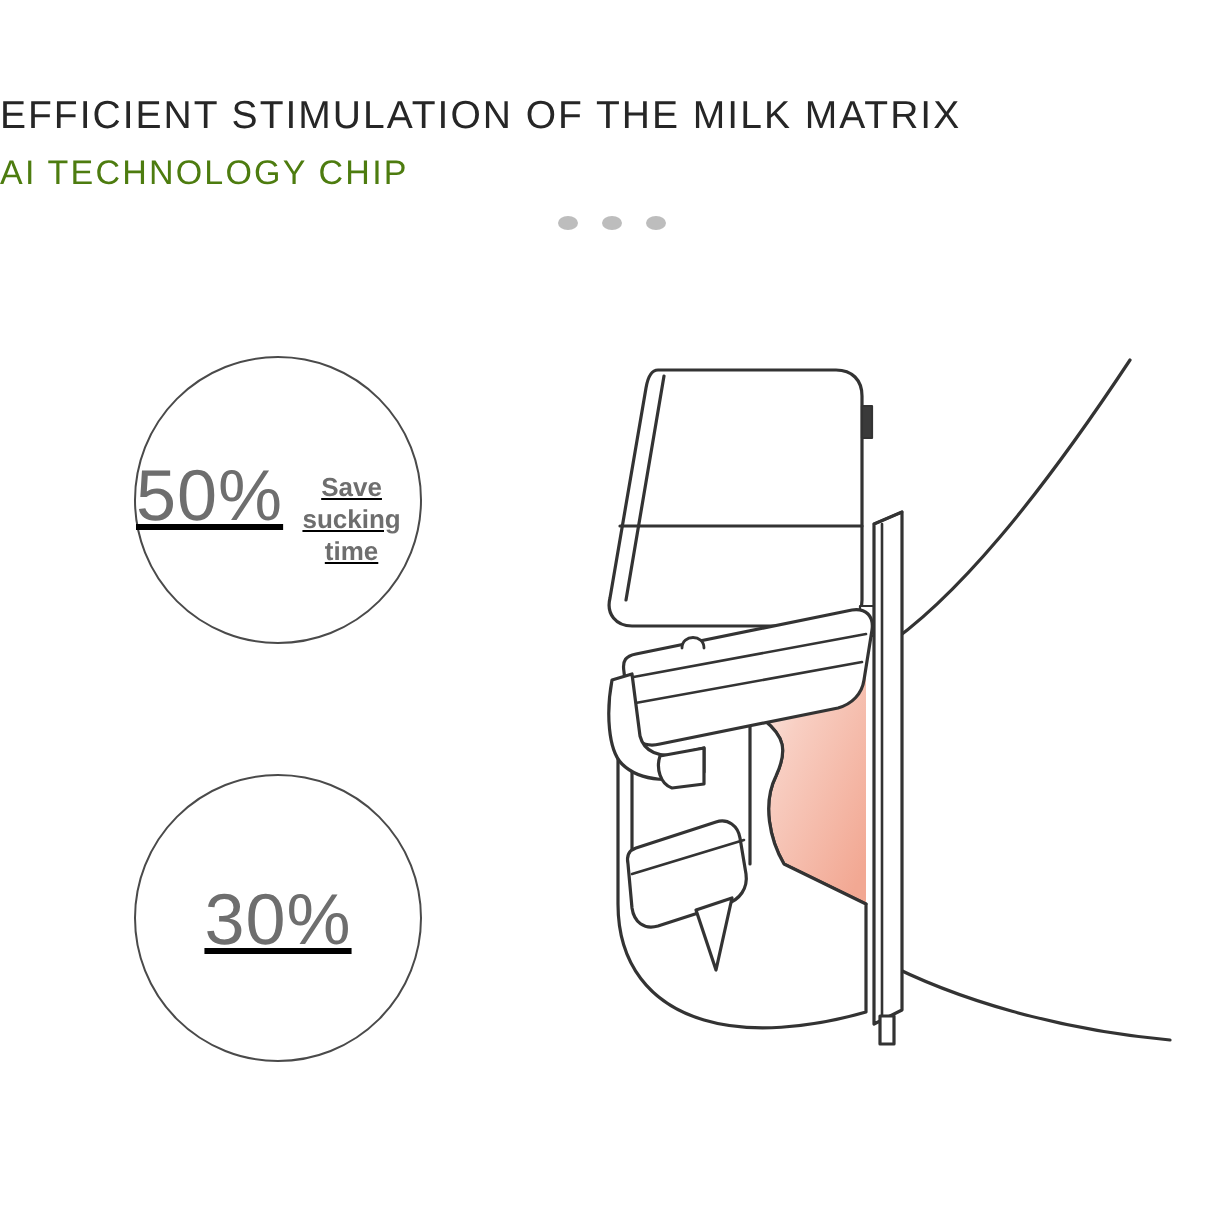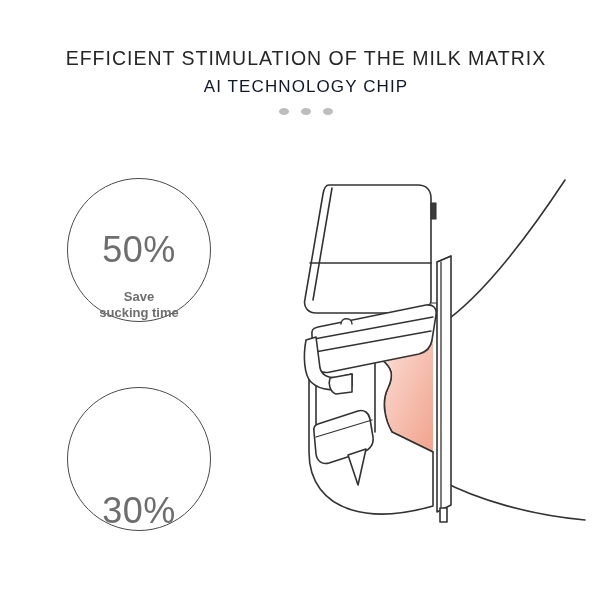--- a/index.html
+++ b/index.html
@@ -18,32 +18,32 @@
     background: #ffffff;
     overflow: hidden;
   }
 
   
   .header {
     position: absolute;
     left: 0;
     top: 46px;
     width: 612px;
-    text-align: center;
+    text-align: left;
   }
   .title-line {
     color: #262626;
     font-size: 19.5px;
     letter-spacing: 1.0px;
     line-height: 25px;
     white-space: nowrap;
     font-weight: 400;
   }
   .subtitle-line {
-    color: #0f172a;
+    color: #4d7c0f;
     font-size: 17px;
     letter-spacing: 1.1px;
     line-height: 25px;
     margin-top: 3px;
     white-space: nowrap;
     font-weight: 400;
   }
   .dots {
     margin-top: 9px;
     display: flex;
@@ -59,23 +59,23 @@
 
   
   .stat-circle {
     position: absolute;
     width: 144px;
     height: 144px;
     border: 1.2px solid #4a4a4a;
     border-radius: 50%;
     box-sizing: border-box;
     display: flex;
-    flex-direction: column;
     align-items: center;
-    justify-content: flex-end;
+    justify-content: center;
+    text-decoration: underline;
   }
   #circle-1 { left: 67px; top: 178px; }
   #circle-2 { left: 67px; top: 387px; }
 
   .stat-value {
     color: #6e6e6e;
     font-size: 36px;
     font-weight: 400;
     line-height: 38px;
     letter-spacing: 0.5px;

